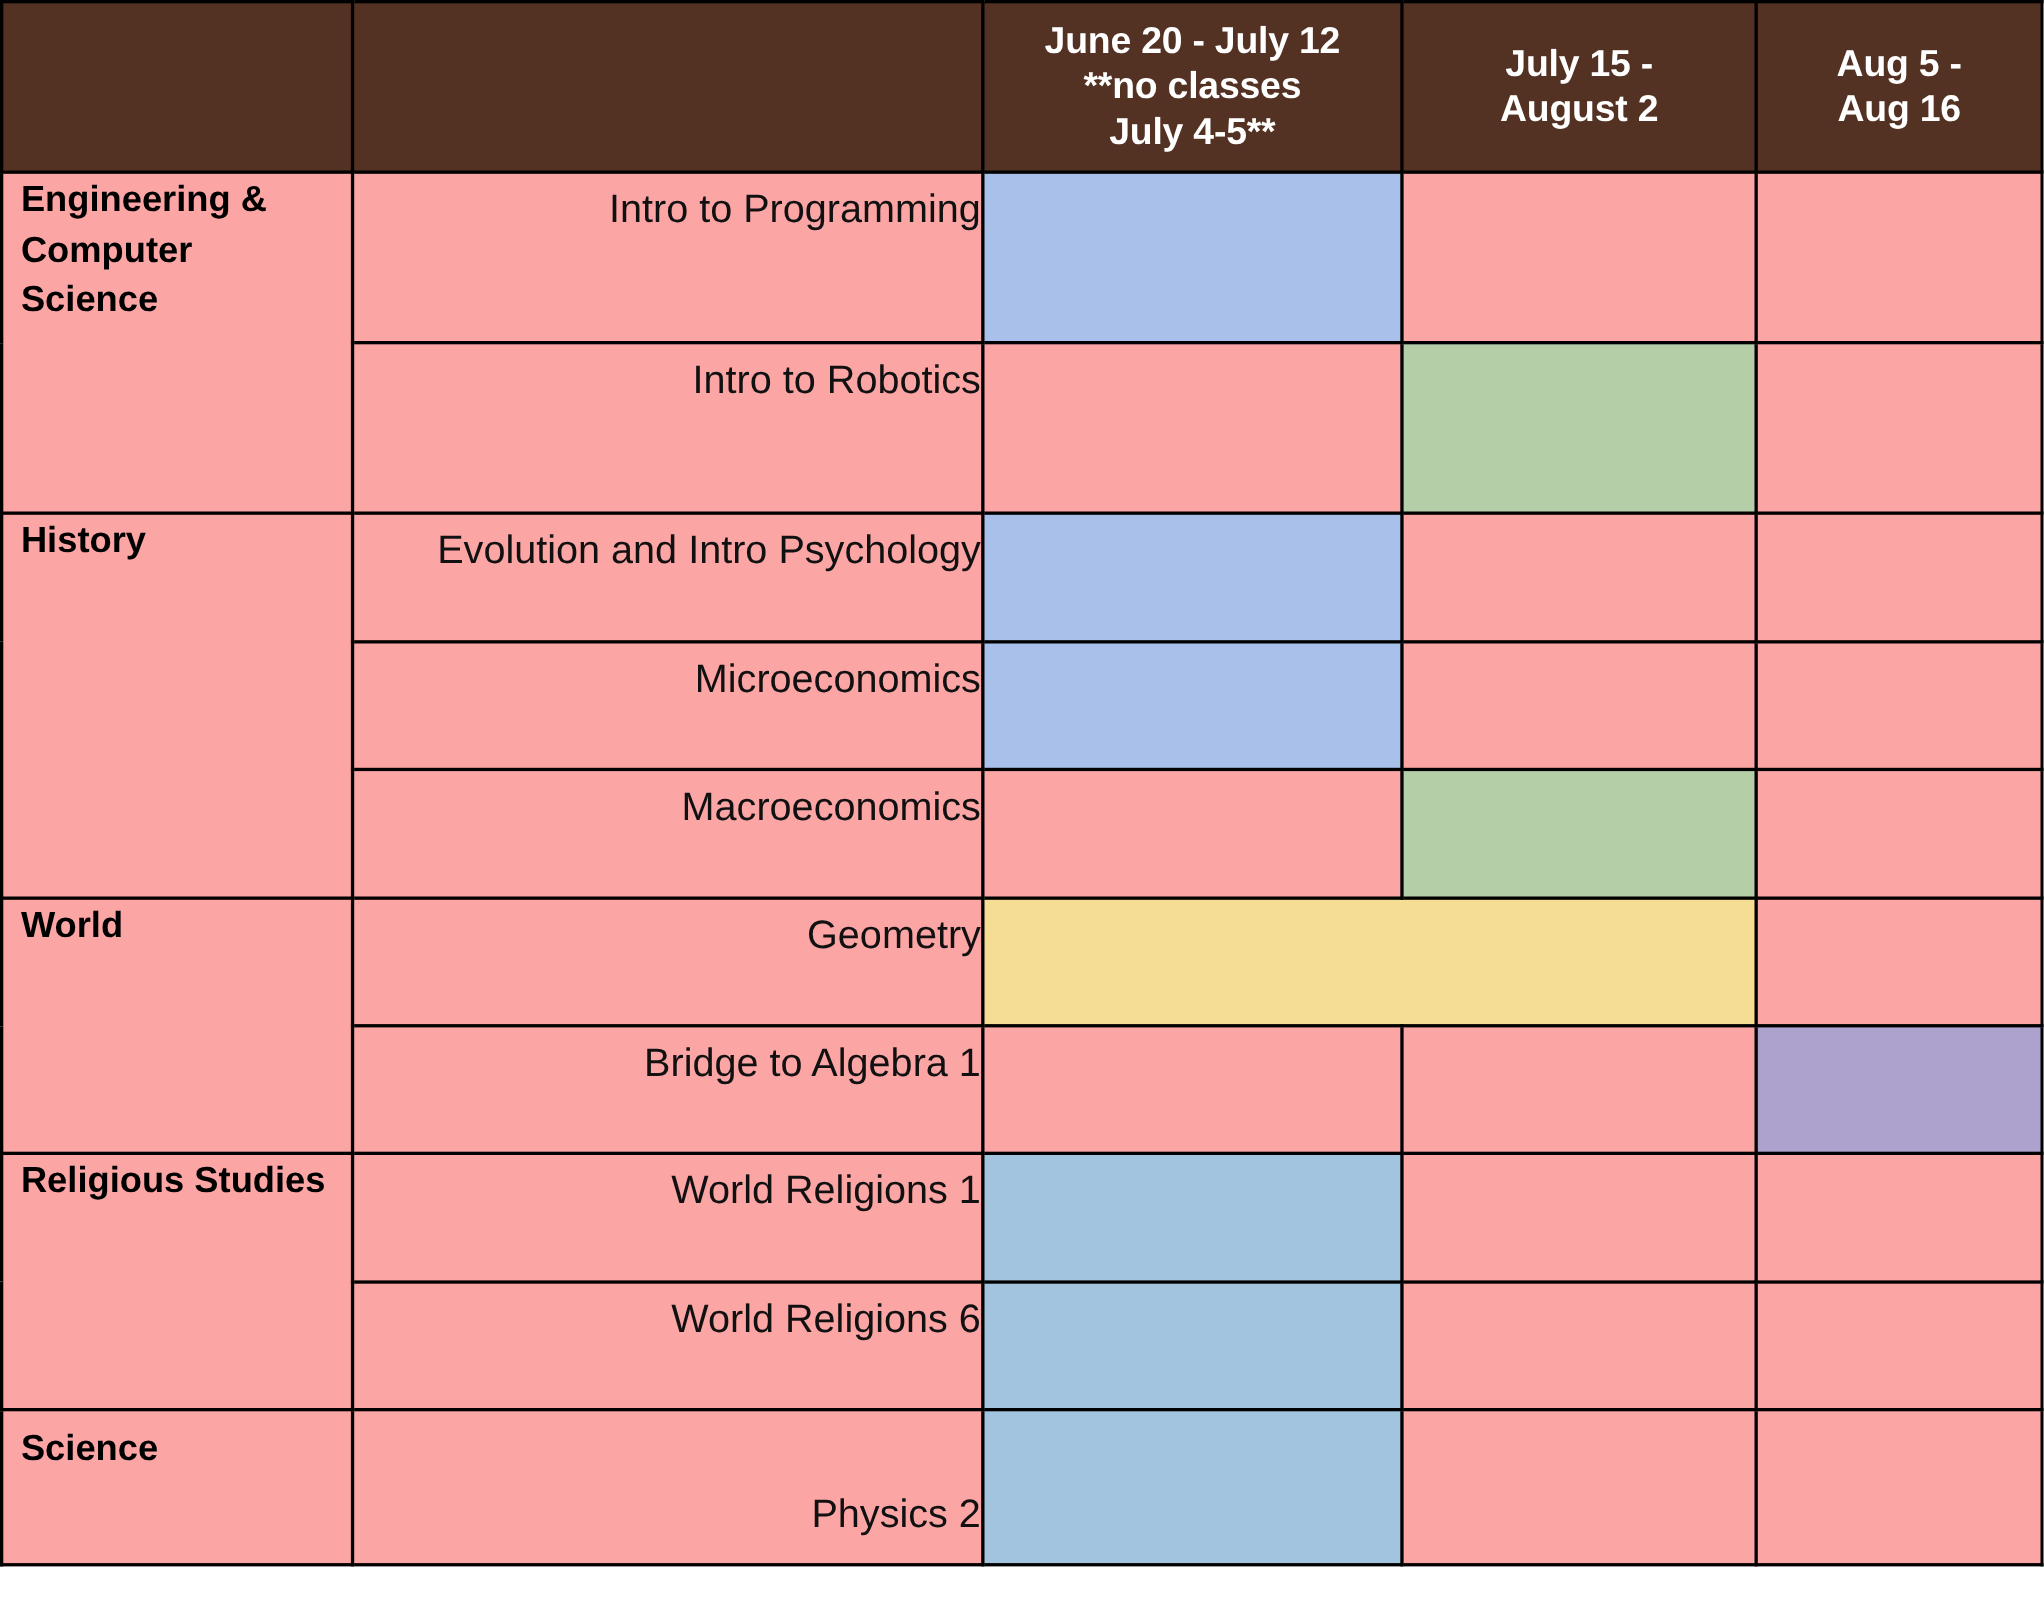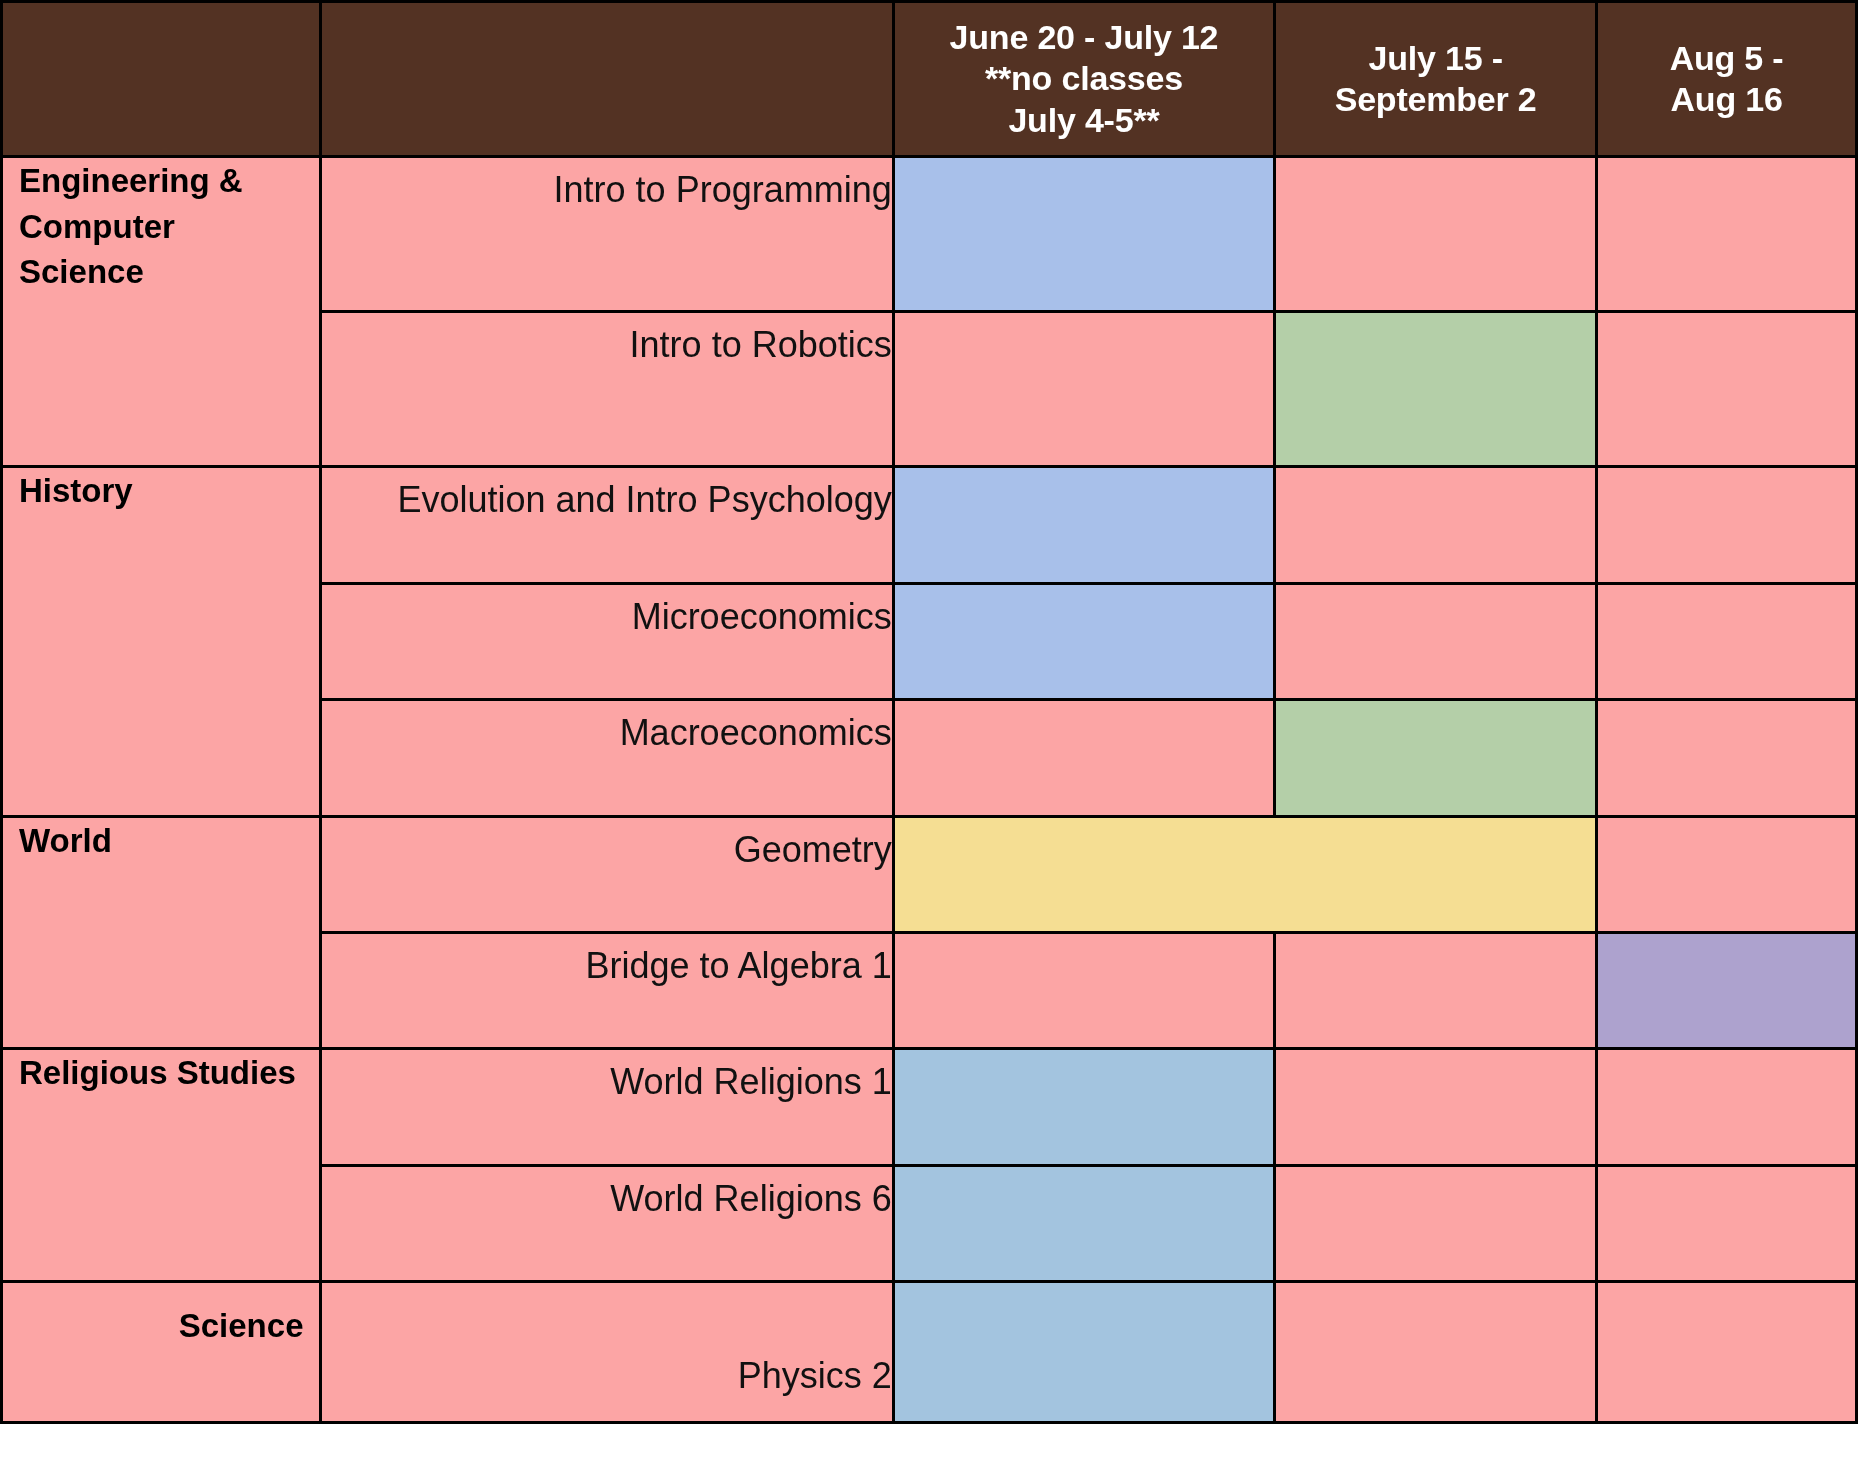--- a/index.html
+++ b/index.html
@@ -68,21 +68,21 @@
         <td>
           <div class="head-text">
             <span>June 20 - July 12</span><br>
             <span>**no classes</span><br>
             <span>July 4-5**</span>
           </div>
         </td>
         <td>
           <div class="head-text">
             <span>July 15 -</span><br>
-            <span>September 2</span>
+            <span>August 2</span>
           </div>
         </td>
         <td>
           <div class="head-text">
             <span>Aug  5 -</span><br>
             <span>Aug 16</span>
           </div>
         </td>
       </tr>
 
@@ -168,21 +168,21 @@
         <td class="course">
           <div class="course-text">World Religions 6</div>
         </td>
         <td class="sess fill-steel"></td>
         <td class="sess"></td>
         <td class="sess"></td>
       </tr>
 
       <tr>
         <td class="subject">
-          <div class="subject-text" style="padding-bottom:0;padding-top:20px;vertical-align:top;text-align:right;">Science</div>
+          <div class="subject-text" style="padding-bottom:0;padding-top:10px;vertical-align:top;">Science</div>
         </td>
         <td class="course align-bottom">
           <div class="course-text">Physics 2</div>
         </td>
         <td class="sess fill-steel"></td>
         <td class="sess"></td>
         <td class="sess"></td>
       </tr>
 
     </tbody>

